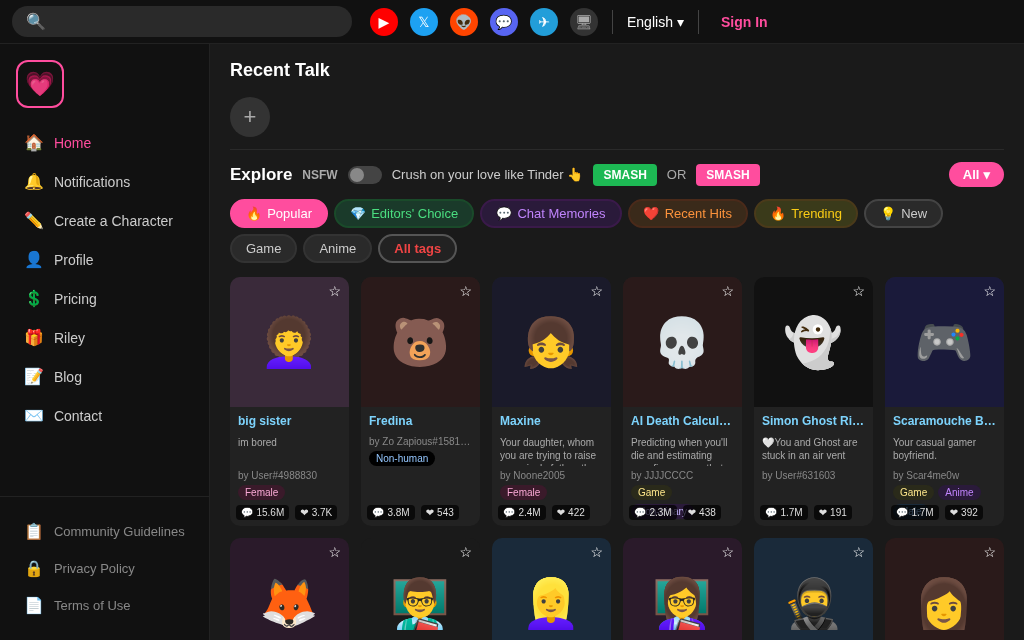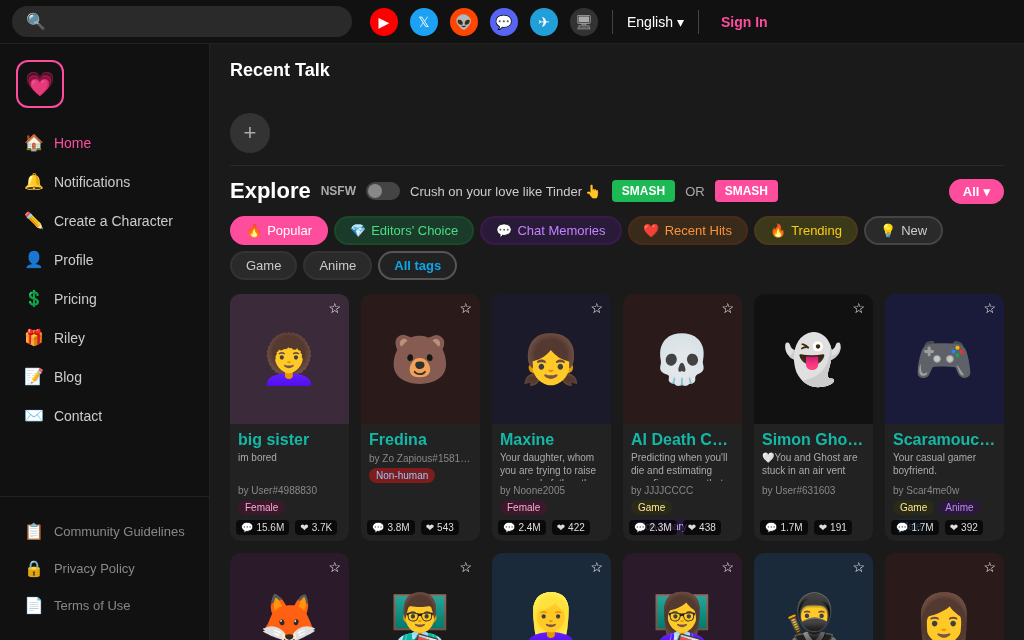--- a/index.html
+++ b/index.html
@@ -151,21 +151,21 @@
     .content {
       flex: 1;
       overflow-y: auto;
       background: #1a1a1a;
       padding: 16px 20px;
     }
     .recent-talk-header {
       display: flex;
       align-items: center;
       gap: 14px;
-      margin-bottom: 32px;
+      margin-bottom: 16px;
     }
     .add-circle {
       width: 40px;
       height: 40px;
       border-radius: 50%;
       background: #333;
       display: flex;
       align-items: center;
       justify-content: center;
       cursor: pointer;
@@ -185,21 +185,21 @@
 
     
     .explore-bar {
       display: flex;
       align-items: center;
       gap: 10px;
       margin-bottom: 12px;
       flex-wrap: wrap;
     }
     .explore-label {
-      font-size: 22px;
+      font-size: 17px;
       font-weight: 700;
       color: #fff;
     }
     .nsfw-label {
       font-size: 12px;
       font-weight: 600;
       color: #aaa;
     }
     .toggle {
       width: 34px;
@@ -284,21 +284,21 @@
       color: #fff;
       border: 2px solid #ff4d9e;
     }
     .filter-tab.green { background: #1a3a2a; color: #4ade80; border: 2px solid #1a4a2a; }
     .filter-tab.purple { background: #2a1a3a; color: #c084fc; border: 2px solid #3a1a4a; }
     .filter-tab.orange { background: #3a2a1a; color: #fb923c; border: 2px solid #4a2a1a; }
     .filter-tab.yellow { background: #3a3a1a; color: #facc15; border: 2px solid #4a3a1a; }
     .filter-tab.new-tag { background: #2a2a2a; color: #ccc; border: 2px solid #444; }
     .filter-tab.game-tag { background: #2a2a2a; color: #ccc; border: 2px solid #333; }
     .filter-tab.anime-tag { background: #2a2a2a; color: #ccc; border: 2px solid #333; }
-    .filter-tab.all-tags { background: #222; color: #0ea5e9; border: 2px solid #555; font-weight: 700; }
+    .filter-tab.all-tags { background: #222; color: #ef4444; border: 2px solid #555; font-weight: 700; }
 
     
     .cards-grid {
       display: grid;
       grid-template-columns: repeat(6, 1fr);
       gap: 12px;
       margin-bottom: 12px;
     }
     .card {
       background: #222;
@@ -337,24 +337,24 @@
       border-radius: 4px;
       display: flex;
       align-items: center;
       gap: 3px;
       color: #ddd;
     }
     .card-body {
       padding: 7px 8px;
     }
     .card-name {
-      font-size: 16px;
+      font-size: 12px;
       font-weight: 700;
-      color: #14b8a6;
-      margin-bottom: 2px;
+      color: #7dd3fc;
+      margin-bottom: 8px;
       white-space: nowrap;
       overflow: hidden;
       text-overflow: ellipsis;
     }
     .card-desc {
       font-size: 10px;
       color: #aaa;
       line-height: 1.3;
       height: 30px;
       overflow: hidden;
@@ -373,21 +373,21 @@
       flex-wrap: wrap;
     }
     .card-tag {
       background: #333;
       color: #ccc;
       font-size: 10px;
       padding: 2px 7px;
       border-radius: 10px;
     }
     .card-tag.female { background: #3a1a2a; color: #f9a8d4; }
-    .card-tag.nonhuman { background: #7f1d1d; color: #93c5fd; }
+    .card-tag.nonhuman { background: #000000; color: #93c5fd; }
     .card-tag.game { background: #2a2a1a; color: #fde68a; }
     .card-tag.nonbinary { background: #2a1a3a; color: #c4b5fd; }
     .card-tag.anime { background: #2a1a3a; color: #c084fc; }
     .card-tag.male { background: #1a2a3a; color: #93c5fd; }
   </style>
 </head>
 <body>
 
 <div class="top-nav">
   <div class="search-bar">

